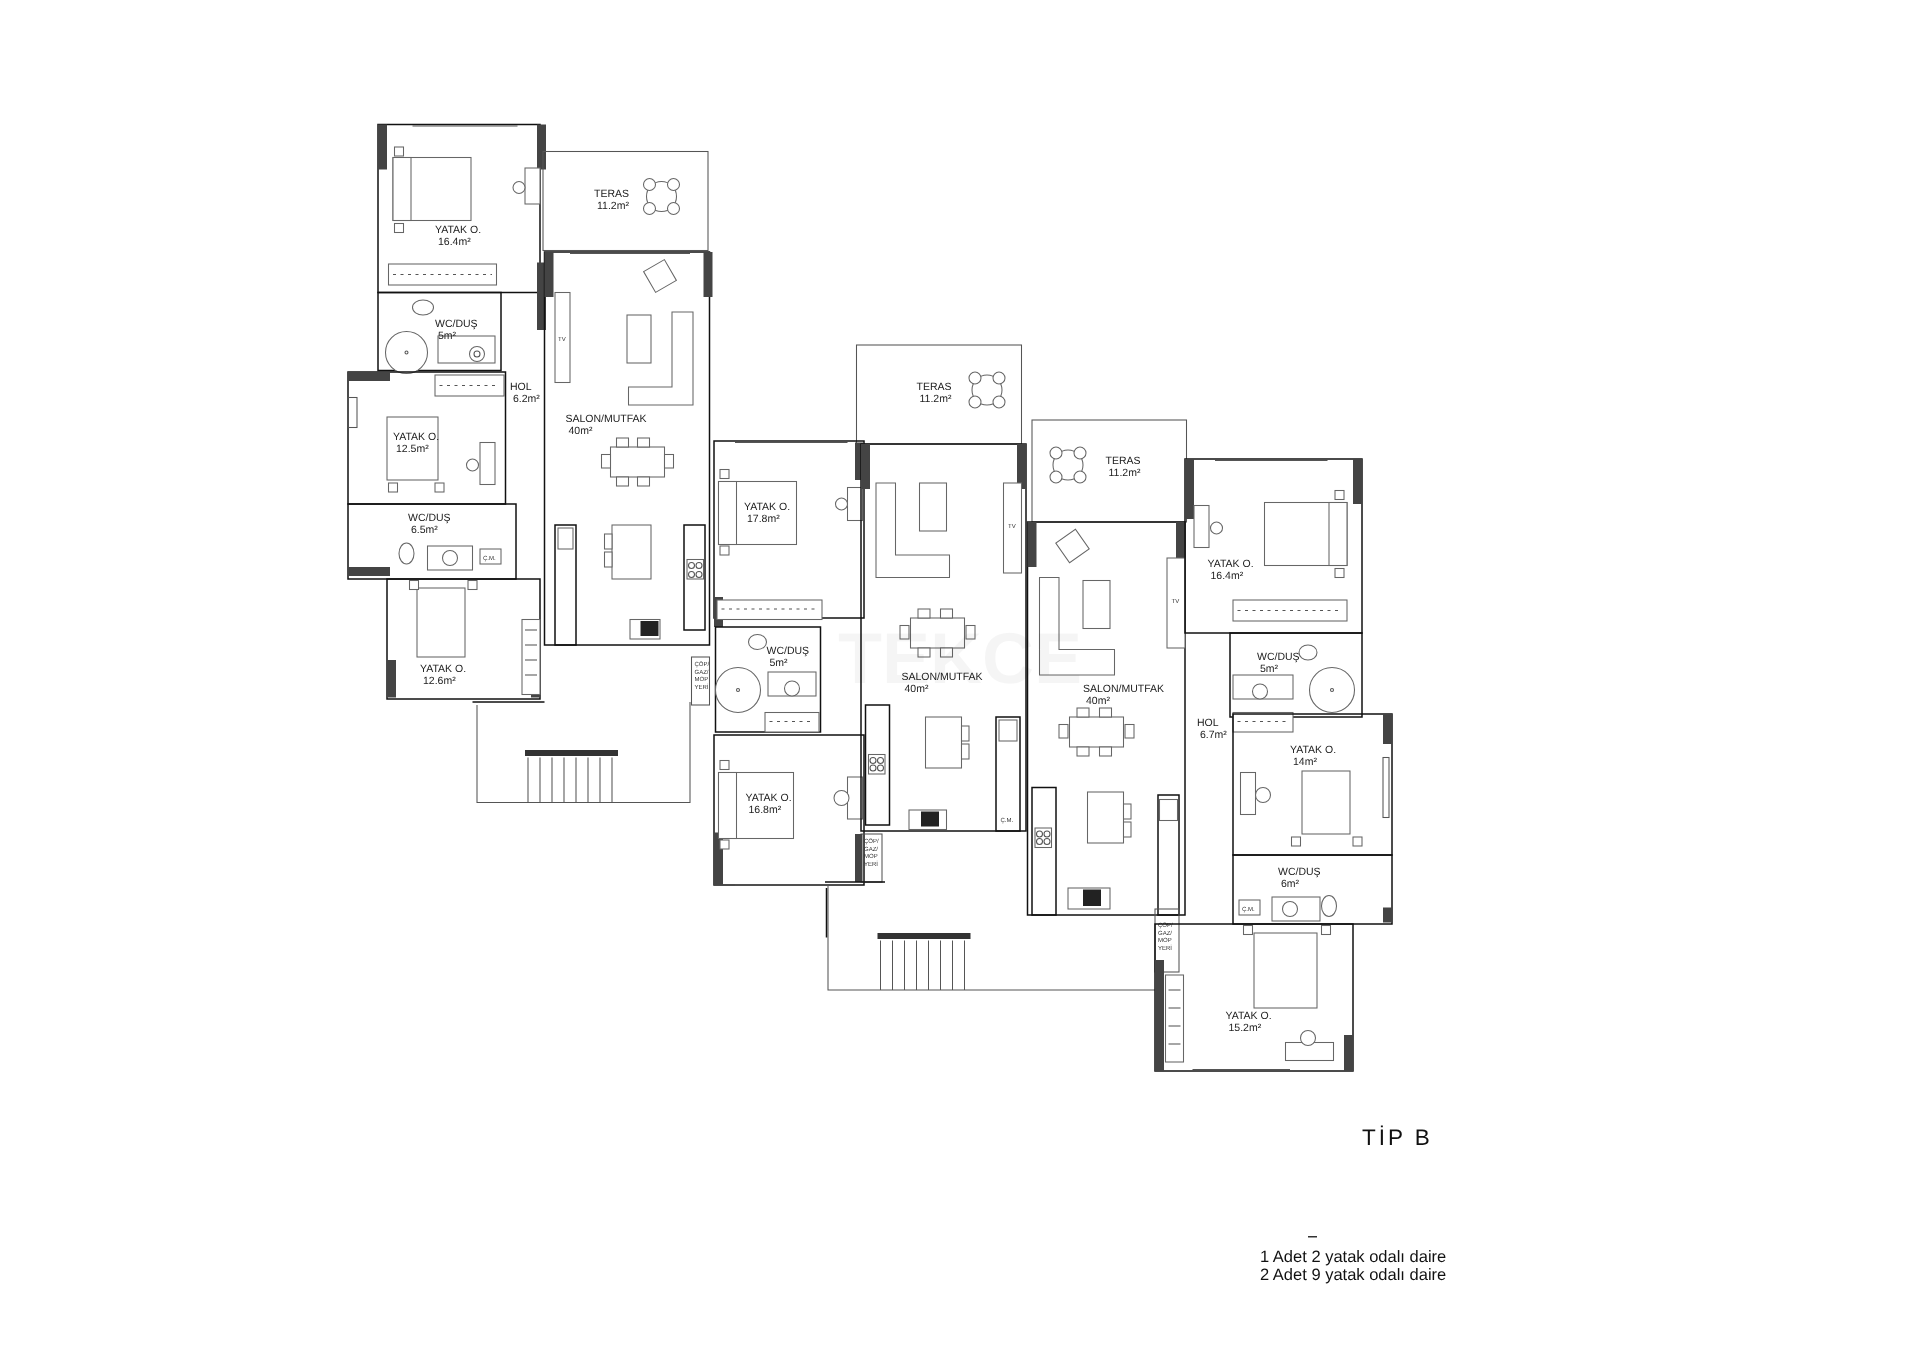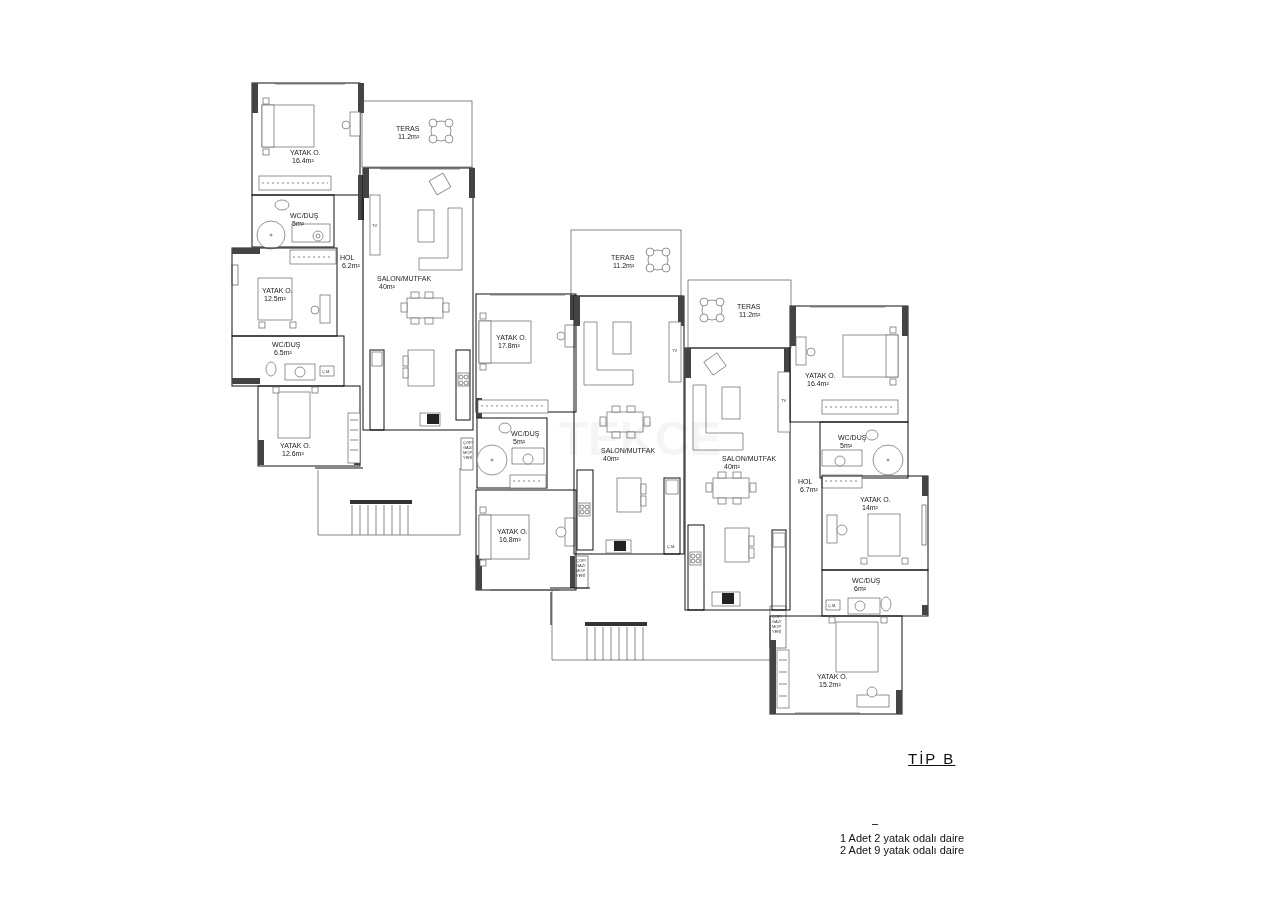--- a/index.html
+++ b/index.html
@@ -4,21 +4,21 @@
 <style>
   html, body { margin:0; padding:0; background:#ffffff; }
   body { width:1280px; height:904px; position:relative; overflow:hidden; font-family:"Liberation Sans", sans-serif; }
   #plan { position:absolute; left:0; top:0; width:1280px; height:904px; }
   .lbl { font-family:"Liberation Sans", sans-serif; font-size:7px; fill:#222; }
   .tiny { font-family:"Liberation Sans", sans-serif; font-size:4px; fill:#333; }
   .wallh { fill:#444; }
   .ln { stroke:#111; fill:none; stroke-width:1; }
   .thin { stroke:#555; fill:none; stroke-width:0.7; }
   .furn { stroke:#666; fill:#fff; stroke-width:0.7; }
-  .title { position:absolute; left:908px; top:750px; font-size:15px; letter-spacing:2px; color:#111;text-decoration:underline; }
+  .title { position:absolute; left:908px; top:750px; font-size:15px; letter-spacing:2px; color:#111; }
   .notes { position:absolute; left:840px; top:832px; font-size:11px; line-height:12px; color:#111; text-align:left; }
   .dash { position:absolute; left:872px; top:824px; width:6px; height:1px; background:#333; }
 </style>
 </head>
 <body>
 
 <svg id="plan" viewBox="0 0 1280 904" xmlns="http://www.w3.org/2000/svg">
 
   <g>
 

